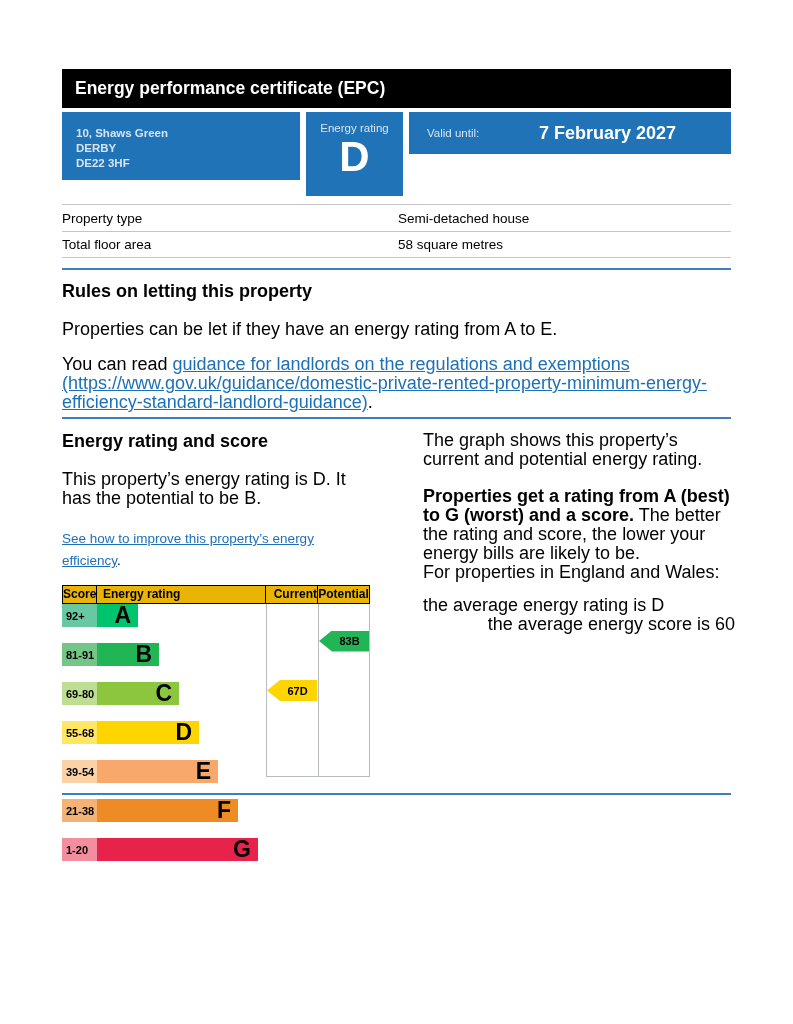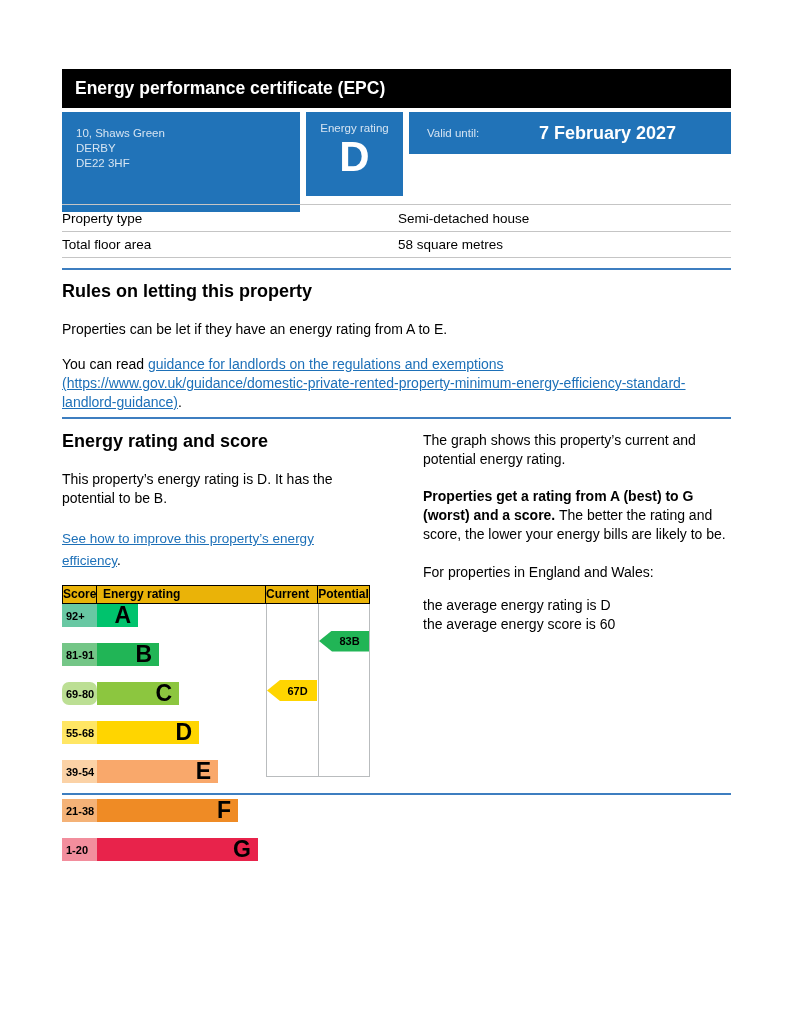--- a/index.html
+++ b/index.html
@@ -13,21 +13,21 @@
   .page{
     position:relative;width:793px;height:1024px;margin:0 auto;background:#fff;
     font-family:"Liberation Sans","DejaVu Sans",sans-serif;color:#000;overflow:hidden;
   }
   .abs{position:absolute;}
   
   .title-bar{left:62px;top:69px;width:669px;height:39px;background:var(--header-bar);
     color:#fff;font-size:17.5px;font-weight:bold;line-height:39px;padding-left:13px;}
   
   .bluebox{background:var(--accent-blue);color:#fff;}
-  .addr-box{left:62px;top:112px;width:238px;height:100px;padding:14px 0 0 14px;}
+  .addr-box{left:62px;top:112px;width:238px;height:68px;padding:14px 0 0 14px;font-weight:bold;}
   .addr-line{font-size:11.5px;line-height:15px;color:#d5e4f2;}
   .rating-box{left:306px;top:112px;width:97px;height:84px;text-align:center;}
   .rating-label{font-size:11.5px;color:#d5e4f2;padding-top:10px;}
   .rating-value{font-size:42px;line-height:46px;font-weight:bold;color:#fff;}
   .valid-box{left:409px;top:112px;width:322px;height:42px;display:flex;align-items:center;padding-left:18px;}
   .cert-box{left:409px;top:158px;width:322px;height:38px;display:flex;align-items:center;padding-left:18px;}
   .kv-label{font-size:11.5px;color:#d5e4f2;width:112px;flex:none;}
   .kv-value{font-size:18px;font-weight:bold;color:#fff;}
   
   .ptable-row{left:62px;width:669px;height:27px;border-top:1px solid #c5c5c5;
@@ -35,39 +35,39 @@
   .ptable-row .cell-label{width:336px;flex:none;}
   .row1{top:204px;}
   .row2{top:231px;height:26px;}
   .table-bottom{left:62px;top:257px;width:669px;height:0;border-top:1px solid #c5c5c5;}
   
   .hrblue{left:62px;width:669px;height:2px;background:var(--hr-blue);}
   .hr1{top:268px;} .hr2{top:417px;} .hr3{top:793px;}
   
   .h2{font-size:18px;font-weight:bold;}
   .rules-heading{left:62px;top:281px;}
-  .body-text{font-size:14px;line-height:19px;}
+  .body-text{font-size:18px;line-height:19px;}
   .rules-p1{left:62px;top:320px;width:669px;}
   .rules-p2{left:62px;top:355px;width:669px;}
   a.link{color:var(--link-blue);text-decoration:underline;cursor:pointer;}
   .score-heading{left:62px;top:431px;}
   .score-intro{left:62px;top:470px;width:300px;}
   .improve-link{left:62px;top:528px;width:300px;font-size:13.5px;line-height:22px;}
   .rc-p1{left:423px;top:431px;width:312px;}
   .rc-p2{left:423px;top:487px;width:314px;}
   .rc-p3{left:423px;top:563px;width:312px;}
   .rc-l1{left:423px;top:596px;width:312px;}
-  .rc-l2{left:423px;top:615px;width:312px;}
+  .rc-l2{left:423px;top:615px;width:312px;text-align:right;}
   
   .chart{left:62px;top:585px;width:308px;height:192px;}
   .chh{position:absolute;top:0;height:19px;border:1px solid #000;font-weight:bold;
     font-size:12px;line-height:17px;background:#eab308;}
   .chh-score{left:0;width:35px;text-align:center;}
   .chh-rating{left:34px;width:170px;padding-left:6px;}
-  .chh-current{left:203px;width:53px;text-align:left;}
+  .chh-current{left:203px;width:53px;text-align:right;}
   .chh-potential{left:255px;width:53px;text-align:center;}
   .epc-bands{position:absolute;left:0;top:19px;width:204px;height:173px;display:flex;flex-direction:column;gap:16px;}
   .band-row{flex:1;display:flex;}
   .band-score{width:35px;flex:none;font-weight:bold;font-size:11px;display:flex;align-items:center;padding-left:4px;}
   .band-bar{display:flex;align-items:center;justify-content:flex-end;padding-right:7px;
     font-weight:bold;font-size:23px;line-height:1;}
   .chart-col{position:absolute;top:19px;height:173px;width:52px;background:#fff;
     border-bottom:1px solid #b9bcbe;}
   .col-current{left:204px;border-left:1px solid #b9bcbe;}
   .col-potential{left:256px;border-left:1px solid #b9bcbe;border-right:1px solid #b9bcbe;}
@@ -146,21 +146,21 @@
             <span>A</span>
           </div>
         </div>
         <div class="band-row">
           <div class="band-score" style="background: rgb(116, 198, 135);">81-91</div>
           <div class="band-bar" style="background: rgb(33, 181, 86); width: 62px;">
             <span>B</span>
           </div>
         </div>
         <div class="band-row">
-          <div class="band-score" style="background: rgb(188, 223, 148); border-radius: 7px;">69-80</div>
+          <div class="band-score" style="background: rgb(188, 223, 148);">69-80</div>
           <div class="band-bar" style="background: rgb(140, 198, 63); width: 82px;">
             <span>C</span>
           </div>
         </div>
         <div class="band-row">
           <div class="band-score" style="background: rgb(255, 230, 100);">55-68</div>
           <div class="band-bar" style="background: rgb(255, 213, 0); width: 102px;">
             <span>D</span>
           </div>
         </div>

